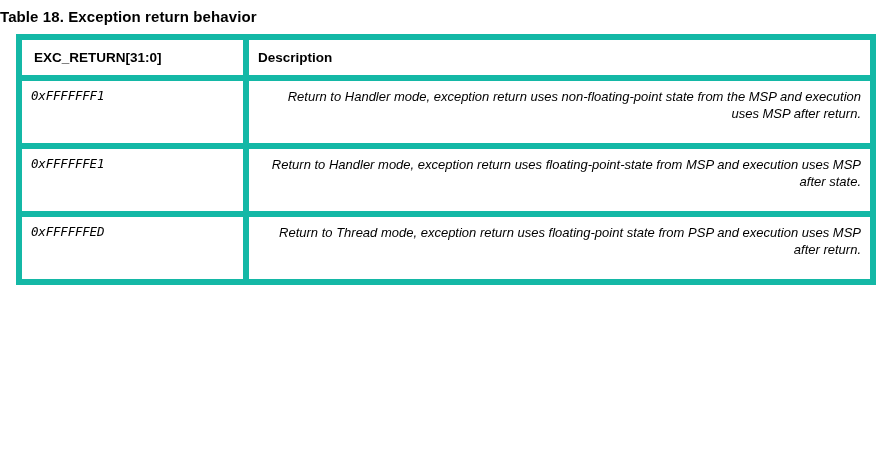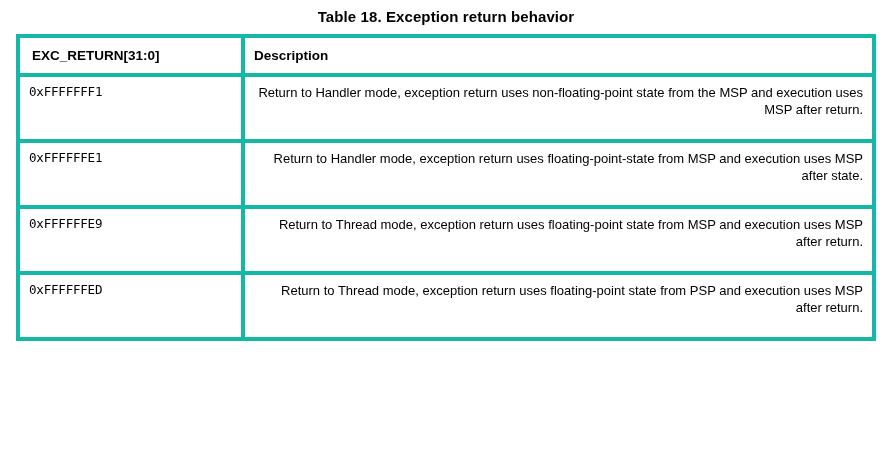--- a/index.html
+++ b/index.html
@@ -15,36 +15,35 @@
     overflow: hidden;
   }
   .page {
     position: relative;
     width: 892px;
     height: 475px;
     box-sizing: border-box;
     padding: 0;
   }
   .table-title {
-    text-align: center;
     font-size: 15px;
     font-weight: bold;
     margin: 8px 0 9px 0;
     letter-spacing: 0.1px;
   }
   table.exc-table {
     border-collapse: collapse;
     margin: 0 auto;
     width: 860px;
     table-layout: fixed;
     border: 2px solid #000000;
   }
   table.exc-table th,
   table.exc-table td {
-    border: 4px solid #14b8a6;
+    border: 6px solid #14b8a6;
     vertical-align: top;
     padding: 7px 9px 7px 9px;
   }
   table.exc-table th.col-exc {
     width: 200px;
   }
   table.exc-table th {
     text-align: left;
     font-size: 13.5px;
     font-weight: bold;
@@ -64,20 +63,21 @@
   }
   td.exc-desc {
     font-size: 13px;
     line-height: 1.32;
     padding-left: 10px;
     padding-right: 8px;
     text-align: right;
   }
   tr.data-row td {
     height: 48px;
+    font-style: italic;
   }
 </style>
 </head>
 <body>
 
 <div class="page">
 
   <div class="table-title">Table 18. Exception return behavior</div>
 
   <table class="exc-table">
@@ -90,23 +90,19 @@
     <tbody>
       <tr class="data-row">
         <td class="exc-code">0xFFFFFFF1</td>
         <td class="exc-desc">Return to Handler mode, exception return uses non-floating-point state from the MSP and execution uses MSP after return.</td>
       </tr>
       <tr class="data-row">
         <td class="exc-code">0xFFFFFFE1</td>
         <td class="exc-desc">Return to Handler mode, exception return uses floating-point-state from MSP and execution uses MSP after state.</td>
       </tr>
       <tr class="data-row">
-        <td class="exc-code">0xFFFFFFE9</td>
-        <td class="exc-desc">Return to Thread mode, exception return uses floating-point state from MSP and execution uses MSP after return.</td>
-      </tr>
-      <tr class="data-row">
         <td class="exc-code">0xFFFFFFED</td>
         <td class="exc-desc">Return to Thread mode, exception return uses floating-point state from PSP and execution uses MSP after return.</td>
       </tr>
     </tbody>
   </table>
 
 </div>
 
 </body></html>

